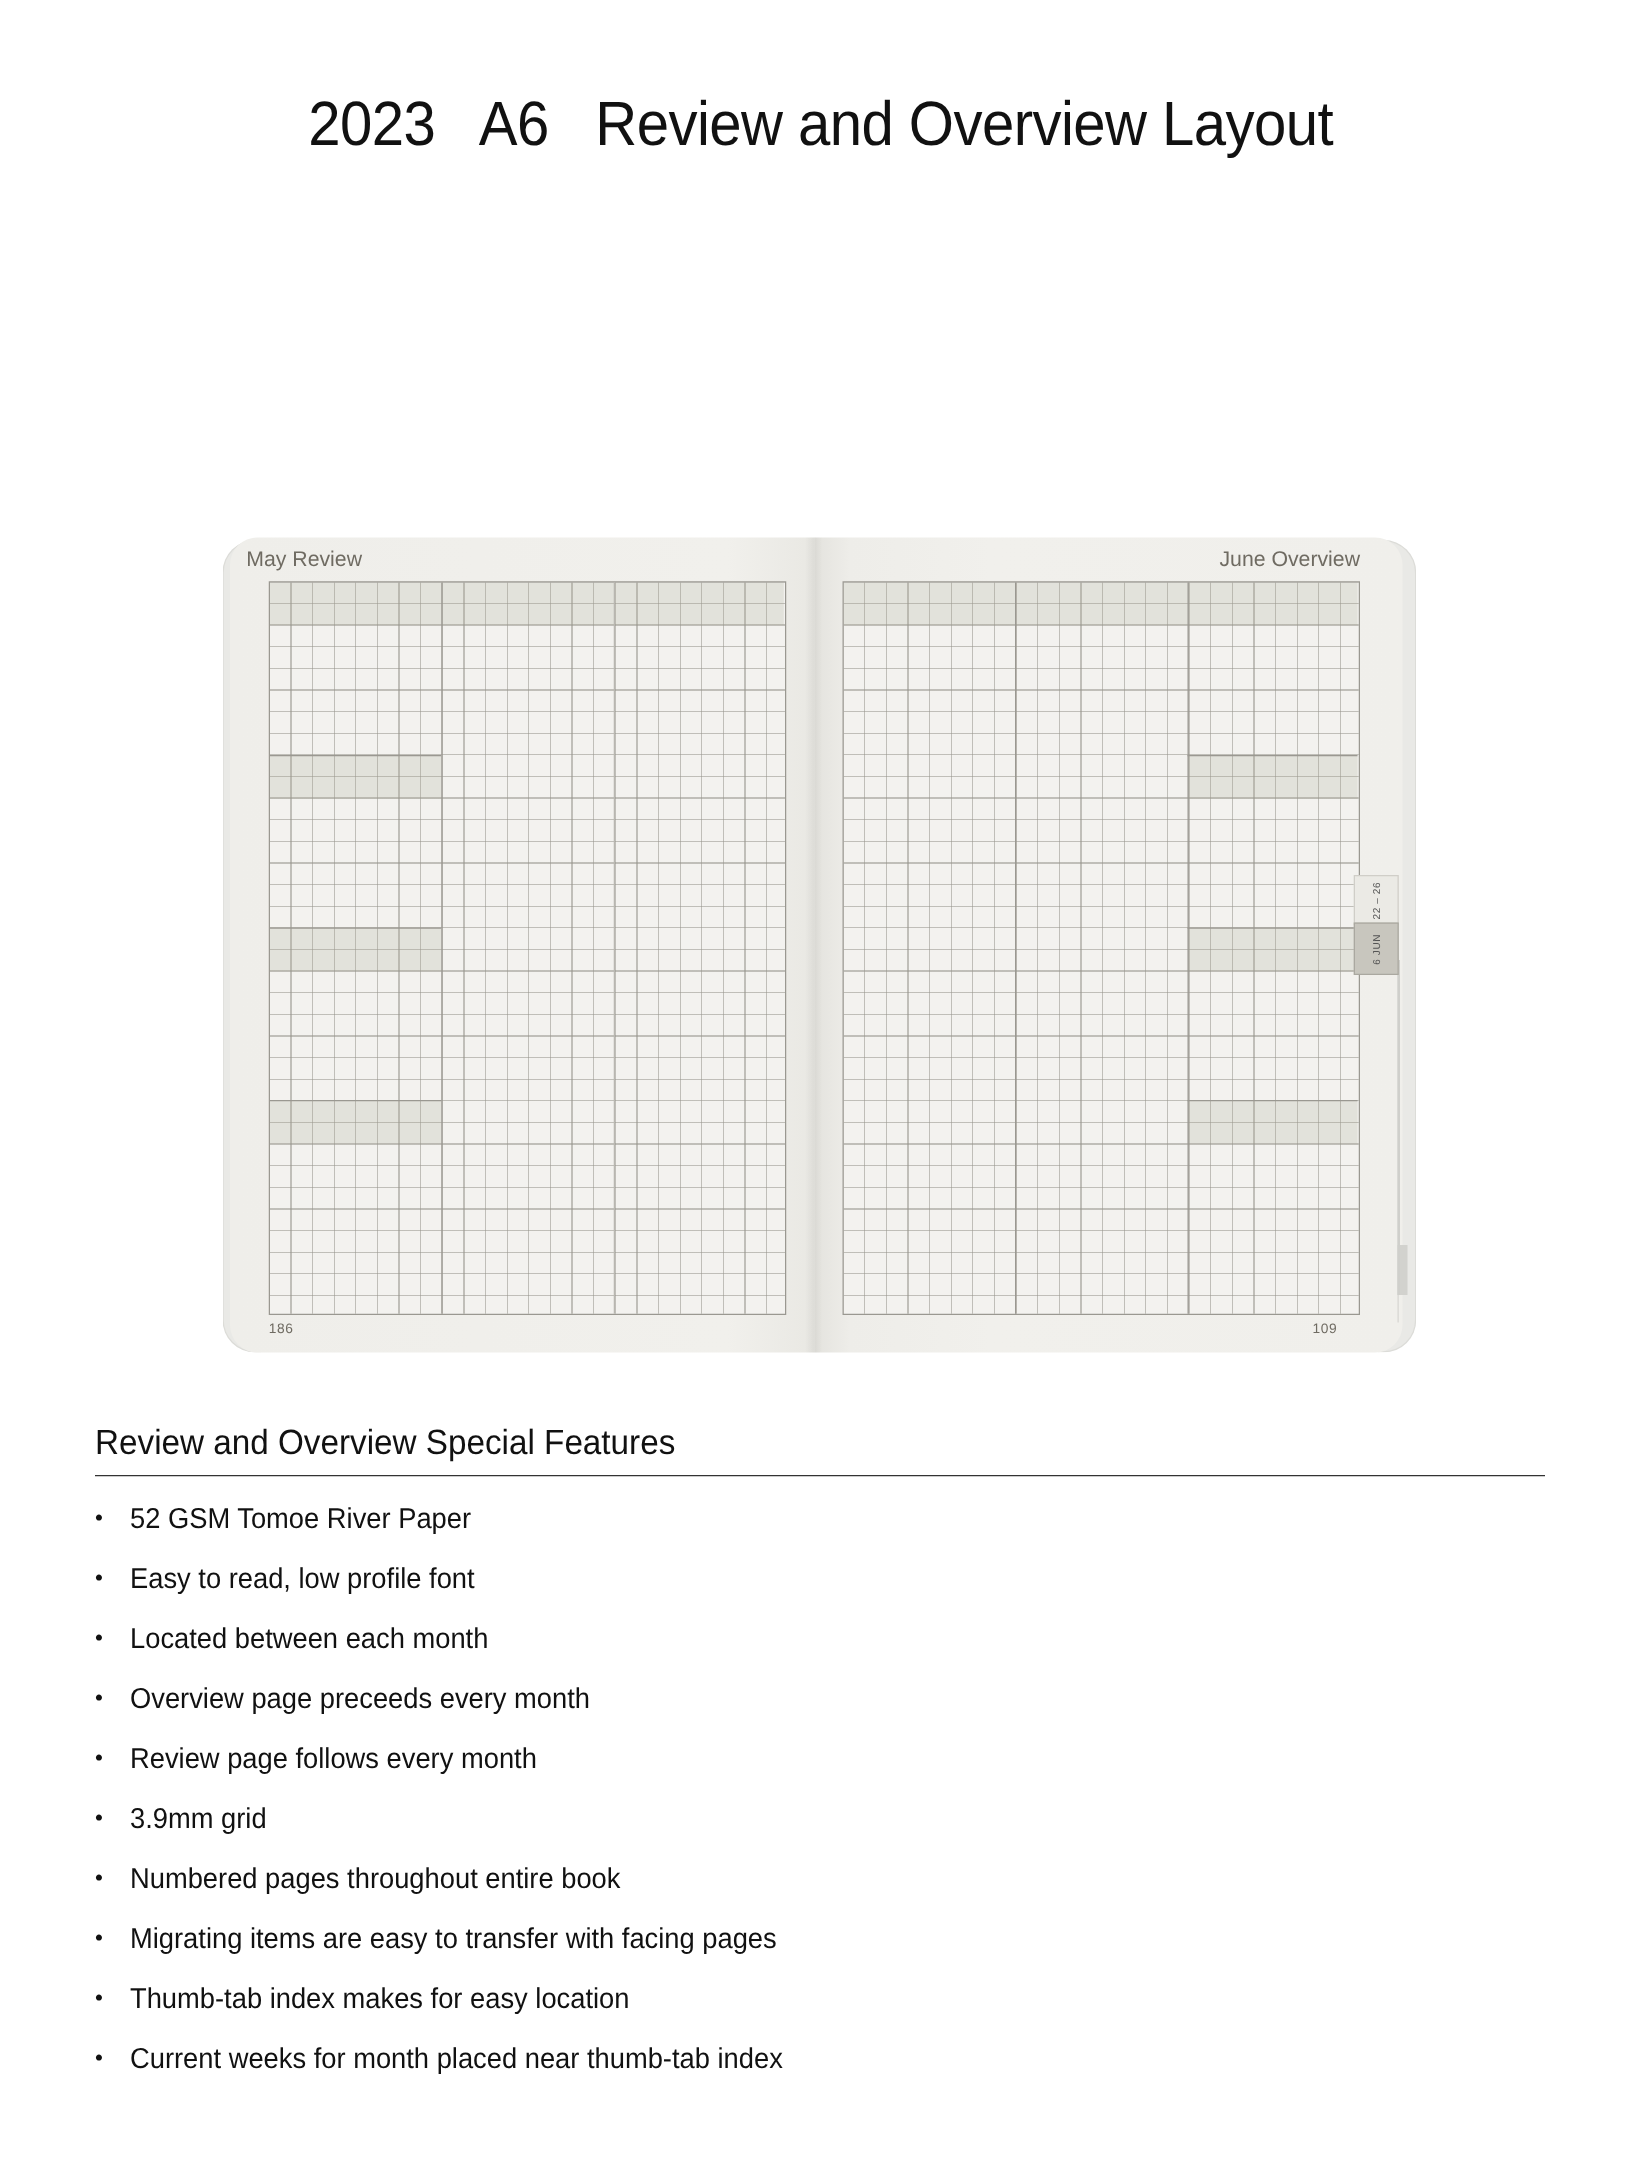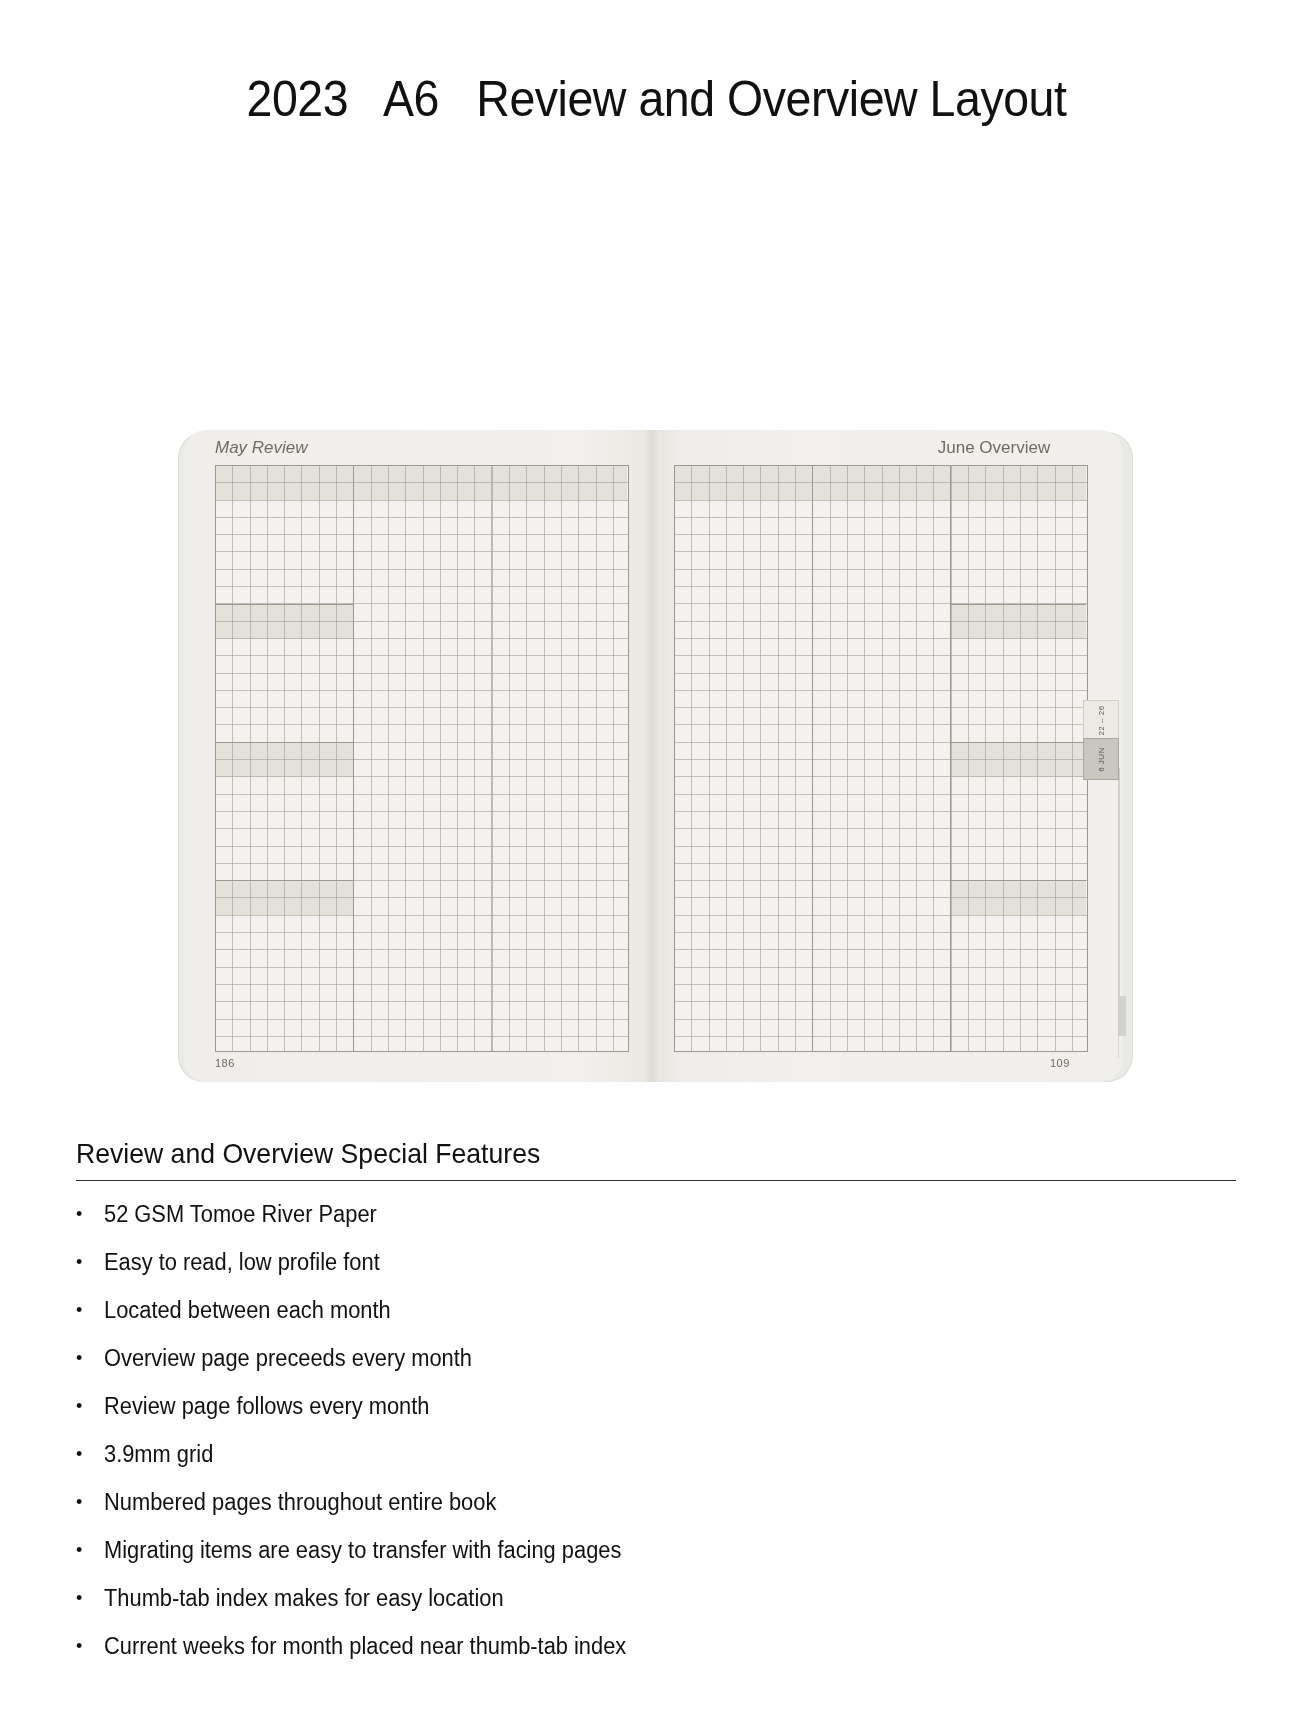--- a/index.html
+++ b/index.html
@@ -23,22 +23,22 @@
   .leaf-right { left: 474px; width: 470px; border-radius: 0 22px 22px 0;
                 background: linear-gradient(to right, #e4e3de 0%, #eeede9 6%, #f1f0ec 30%, #f0efeb 100%); }
   .spine-shadow { position: absolute; left: 466px; top: 0; width: 14px; height: 652px;
                   background: linear-gradient(to right, rgba(0,0,0,0) 0%, rgba(0,0,0,0.05) 50%, rgba(0,0,0,0) 100%); }
   .tab-strip { position: absolute; left: 940px; top: 338px; width: 7px; height: 290px;
                border-left: 1px solid #d6d6d2; }
   .tab-strip .seg { position: absolute; left: -1px; width: 6px; border-left: 2px solid #cfcfcb; }
   .tab-strip .seg.dark { background: #d2d2ce; }
 
   .sheet-label { position: absolute; top: 438px; font-size: 17px; color: #6f6b62; }
-  .label-left { left: 215px; font-style: italic; }
-  .label-right { left: 900px; width: 188px; text-align: center; }
+  .label-left { left: 197px; }
+  .label-right { left: 900px; width: 188px; text-align: right; }
   .pagenum { position: absolute; top: 1057px; font-size: 11px; color: #6f6b62; letter-spacing: 0.5px; }
   .pn-left { left: 215px; }
   .pn-right { left: 1050px; width: 38px; text-align: left; }
 
   
   .grid { position: absolute; top: 465px; height: 587px;
           border: 1.5px solid #9a9891; box-sizing: border-box;
           background-color: #f3f2ef;
           background-image:
             repeating-linear-gradient(to right, transparent 0, transparent 16.3px, rgba(150,148,140,0.55) 16.3px, rgba(150,148,140,0.55) 17.3px),

